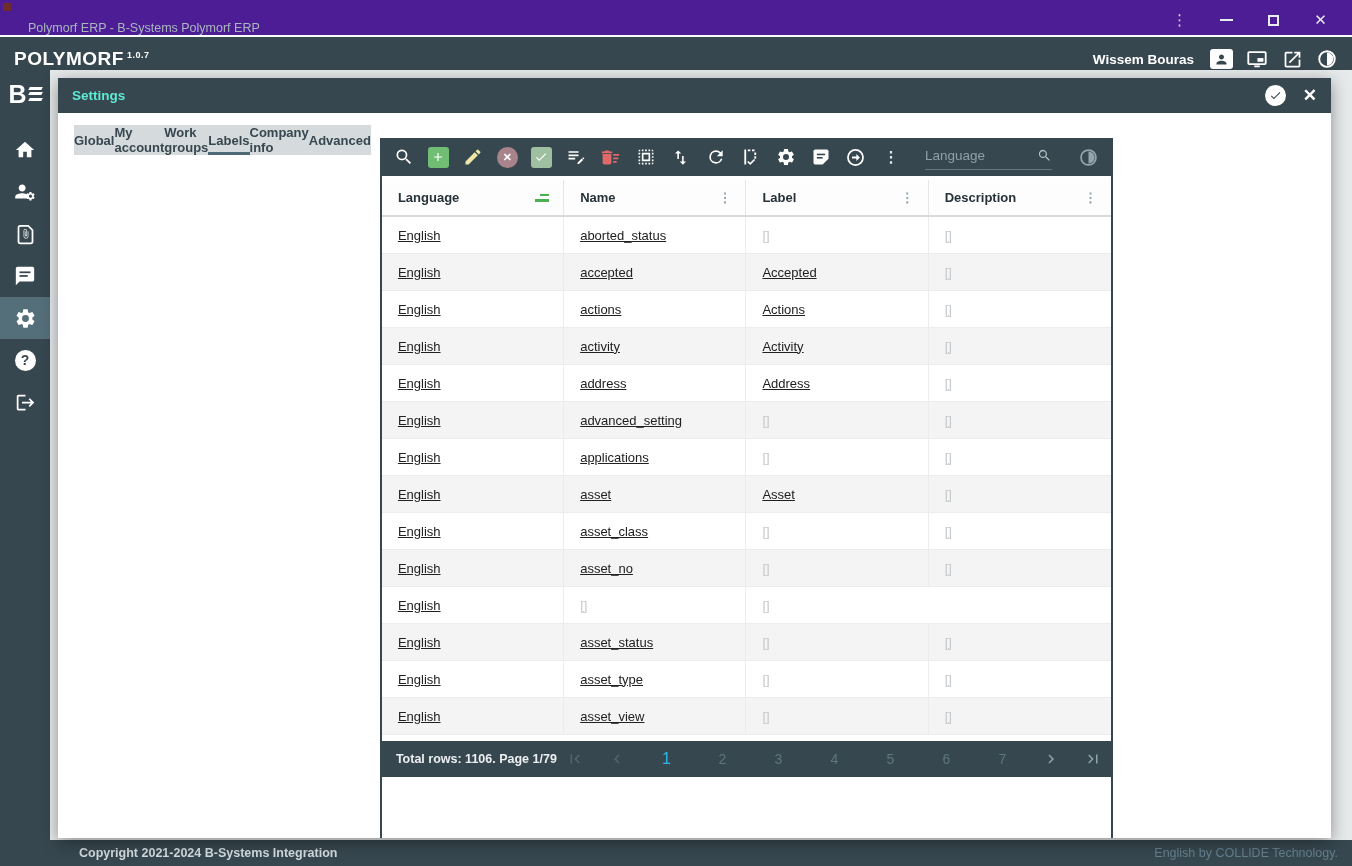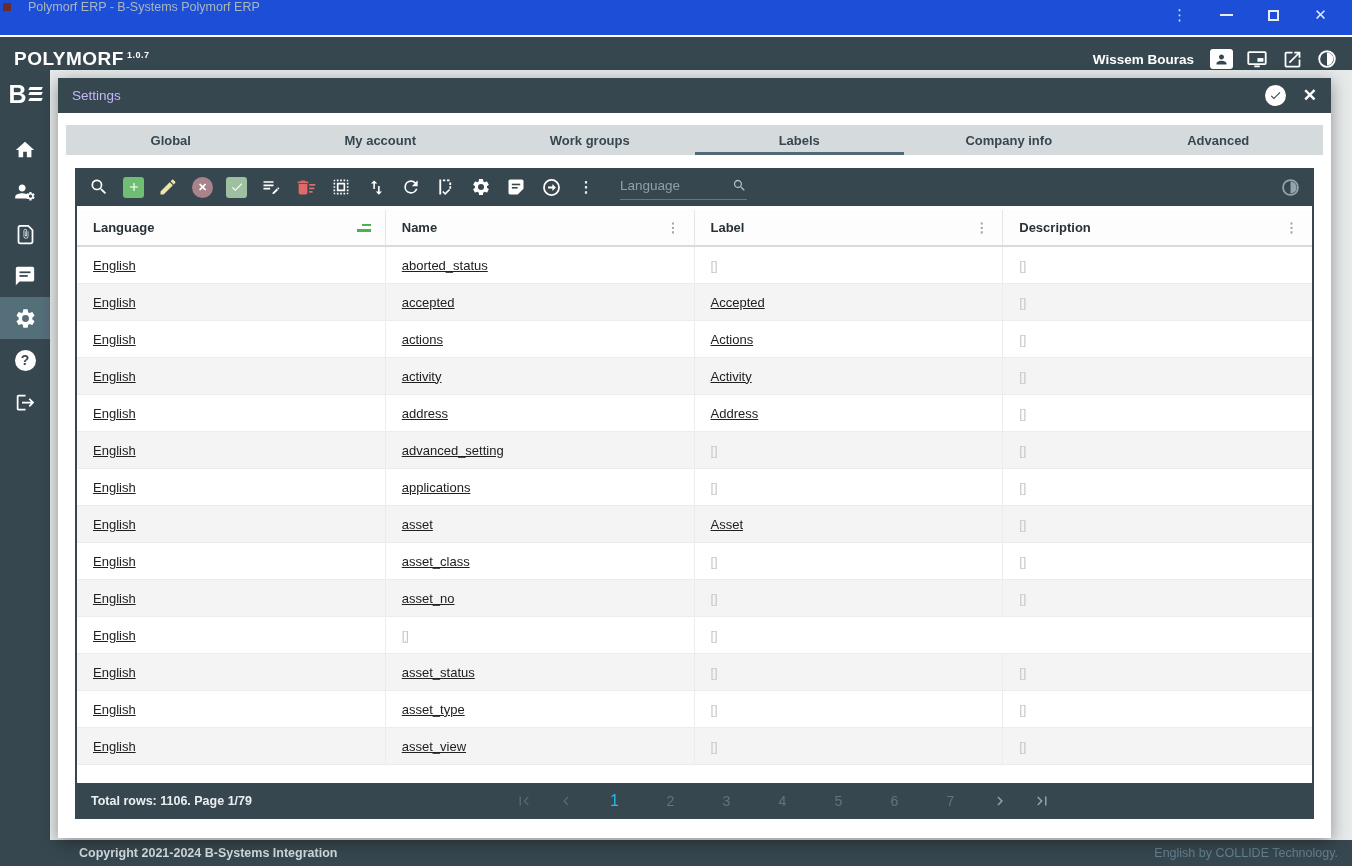--- a/index.html
+++ b/index.html
@@ -1,22 +1,22 @@
 <!DOCTYPE html>
 <html><head>
 <meta charset="utf-8">
 <style>
   * { box-sizing: border-box; margin: 0; padding: 0; }
   html,body { width:1352px; height:866px; overflow:hidden; background:#E7EAEA;
     font-family:"Liberation Sans", sans-serif; }
   .app { width:1352px; height:866px; display:flex; flex-direction:column; }
 
   
-  .titlebar { height:37px; flex:0 0 37px; background:#1d4ed8; border-bottom:2px solid #FFFFFF;
-    display:flex; align-items:flex-start; position:relative; }
+  .titlebar { height:37px; flex:0 0 37px; background:#4c1d95; border-bottom:2px solid #FFFFFF;
+    display:flex; align-items:flex-end; position:relative; }
   .app-dot { position:absolute; left:3px; top:3px; width:8px; height:8px; background:#6E2B2B; }
   .tb-title { margin-left:28px; font-size:12.5px; color:#A9B7BD; }
   .tb-controls { margin-left:auto; display:flex; align-items:center; margin-right:8px; }
   .tb-btn { width:47px; height:30px; display:flex; align-items:center; justify-content:center;
     color:#E8EDEF; cursor:pointer; }
   .kebab-dots { color:#D8DFE2; font-size:15px; letter-spacing:0; }
   .min-line { display:inline-block; width:13px; height:2px; background:#E8EDEF; }
   .max-box { display:inline-block; width:11px; height:11px; border:2px solid #E8EDEF; }
   .close-x { font-size:15px; color:#E8EDEF; }
 
@@ -42,27 +42,27 @@
   .nav-item.active { background:#546E7A; }
   .help-circle { width:21px; height:21px; border-radius:50%; background:#FFF; color:#37474F;
     font-weight:bold; font-size:14px; display:flex; align-items:center; justify-content:center; }
 
   .main { flex:1; background:#E7EAEA; position:relative; }
 
   
   .dialog { position:absolute; left:8px; top:8px; width:1273px; height:760px; background:#FFF;
     box-shadow:0 4px 16px rgba(0,0,0,.4); display:flex; flex-direction:column; }
   .dlg-header { height:35px; flex:0 0 35px; background:#37474F; display:flex; align-items:center; padding:0 14px; }
-  .dlg-title { color:#c4b5fd; font-weight:normal; font-size:13.5px; }
+  .dlg-title { color:#5eead4; font-weight:bold; font-size:13.5px; }
   .dlg-actions { margin-left:auto; display:flex; align-items:center; gap:17px; }
   .check-circle { width:21px; height:21px; border-radius:50%; background:#FFF;
     display:flex; align-items:center; justify-content:center; cursor:pointer; }
   .dlg-close { color:#FFF; font-size:17px; font-weight:bold; cursor:pointer; }
 
-  .dlg-body { flex:1; padding:12px 8px 0; display:flex; flex-direction:column; }
+  .dlg-body { flex:1; padding:12px 16px 0; display:flex; flex-direction:row; }
   .tabs { height:30px; flex:0 0 30px; background:#D5DBDD; display:flex; }
   .tab { flex:1; display:flex; align-items:center; justify-content:center; font-size:13px; font-weight:bold;
     color:#37474F; position:relative; cursor:pointer; }
   .tab.active::after { content:""; position:absolute; left:0; right:0; bottom:0; height:3px; background:#4F6A76; }
 
   
   .grid-card { margin:13px 9px 0; border-left:2px solid #37474F; border-right:2px solid #37474F; background:#FFF; }
   .toolbar { height:38px; background:#37474F; display:flex; align-items:center; padding:0 11px; gap:13px; }
   .tool { width:22px; height:22px; display:flex; align-items:center; justify-content:center; cursor:pointer; flex:0 0 auto; }
   .chip { width:21px; height:21px; border-radius:3px; display:flex; align-items:center; justify-content:center; }
@@ -88,21 +88,21 @@
   .filter-green i { display:block; height:2.5px; background:#4CAF50; }
   .fg-top { width:9px; } .fg-bot { width:14px; }
   .trow { display:flex; height:37px; border-bottom:1px solid #ECECEC; background:#FFF; }
   .trow.alt { background:#F4F4F4; }
   .tcell { width:25%; display:flex; align-items:center; padding:0 16px; font-size:13px; color:#212121;
     border-right:1px solid #ECECEC; white-space:nowrap; overflow:hidden;text-decoration:underline; }
   .tcell:last-child { border-right:none; }
   .tcell.muted { color:#C4C8CA; }
 
   
-  .pagerbar { height:36px; background:#37474F; margin-top:18px; display:flex; align-items:center;
+  .pagerbar { height:36px; background:#37474F; margin-top:6px; display:flex; align-items:center;
     position:relative; padding:0 14px; }
   .pager-summary { color:#ECEFF1; font-weight:bold; font-size:12.5px; }
   .pager { position:absolute; left:calc(50% + 88px); transform:translateX(-50%);
     display:flex; align-items:center; }
   .pg-nav { width:20px; height:20px; margin:0 11px; display:flex; align-items:center; justify-content:center; cursor:pointer; }
   .page-btn { min-width:20px; margin:0 18px; text-align:center; font-size:14px; color:#5E7680; cursor:pointer; }
   .page-btn.active { color:#2FB6EA; font-size:16px; }
 
   
   .footer { height:26px; flex:0 0 26px; background:#37474F; display:flex; align-items:center;

